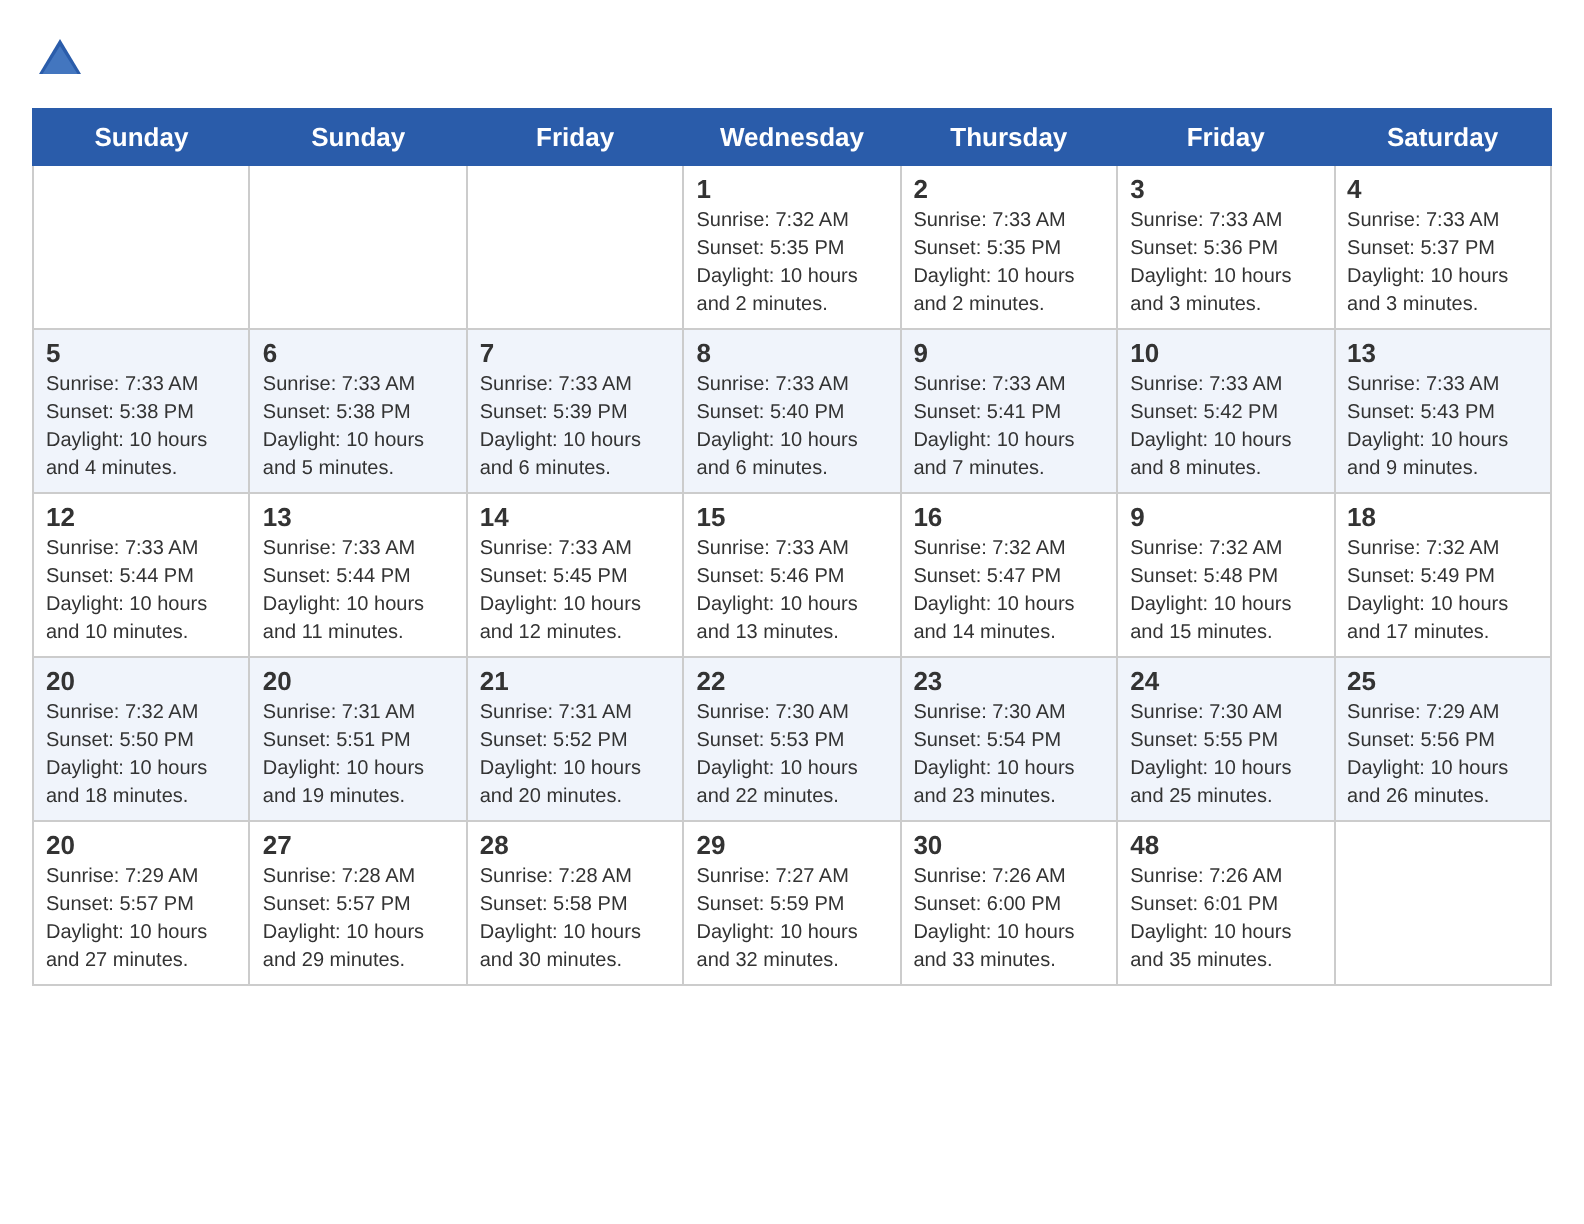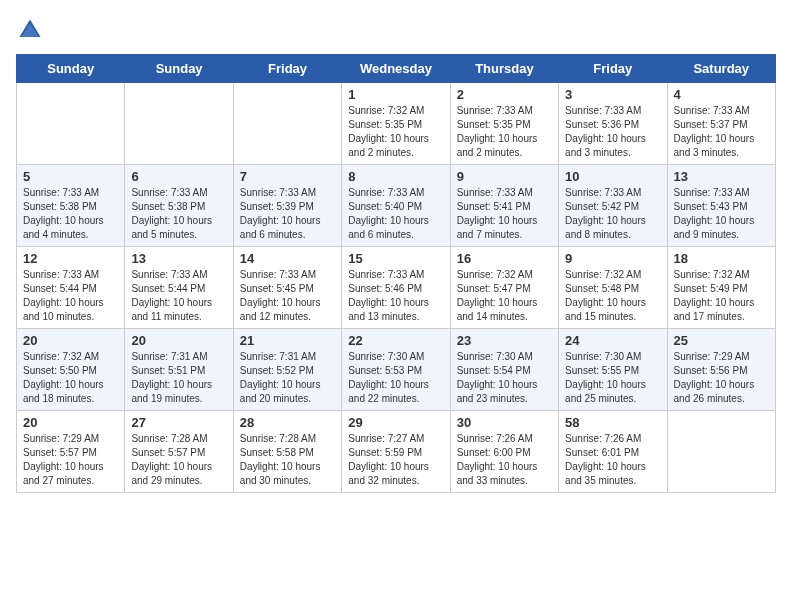--- a/index.html
+++ b/index.html
@@ -344,21 +344,21 @@
 and 32 minutes.</div>
         </td>
         <td>
           <span class="day-number">30</span>
           <div class="day-info" style="white-space: pre-line;">Sunrise: 7:26 AM
 Sunset: 6:00 PM
 Daylight: 10 hours
 and 33 minutes.</div>
         </td>
         <td>
-          <span class="day-number">58</span>
+          <span class="day-number">48</span>
           <div class="day-info" style="white-space: pre-line;">Sunrise: 7:26 AM
 Sunset: 6:01 PM
 Daylight: 10 hours
 and 35 minutes.</div>
         </td>
         <td class="empty-cell"></td>
       </tr>
     </tbody>
 </table>
 

